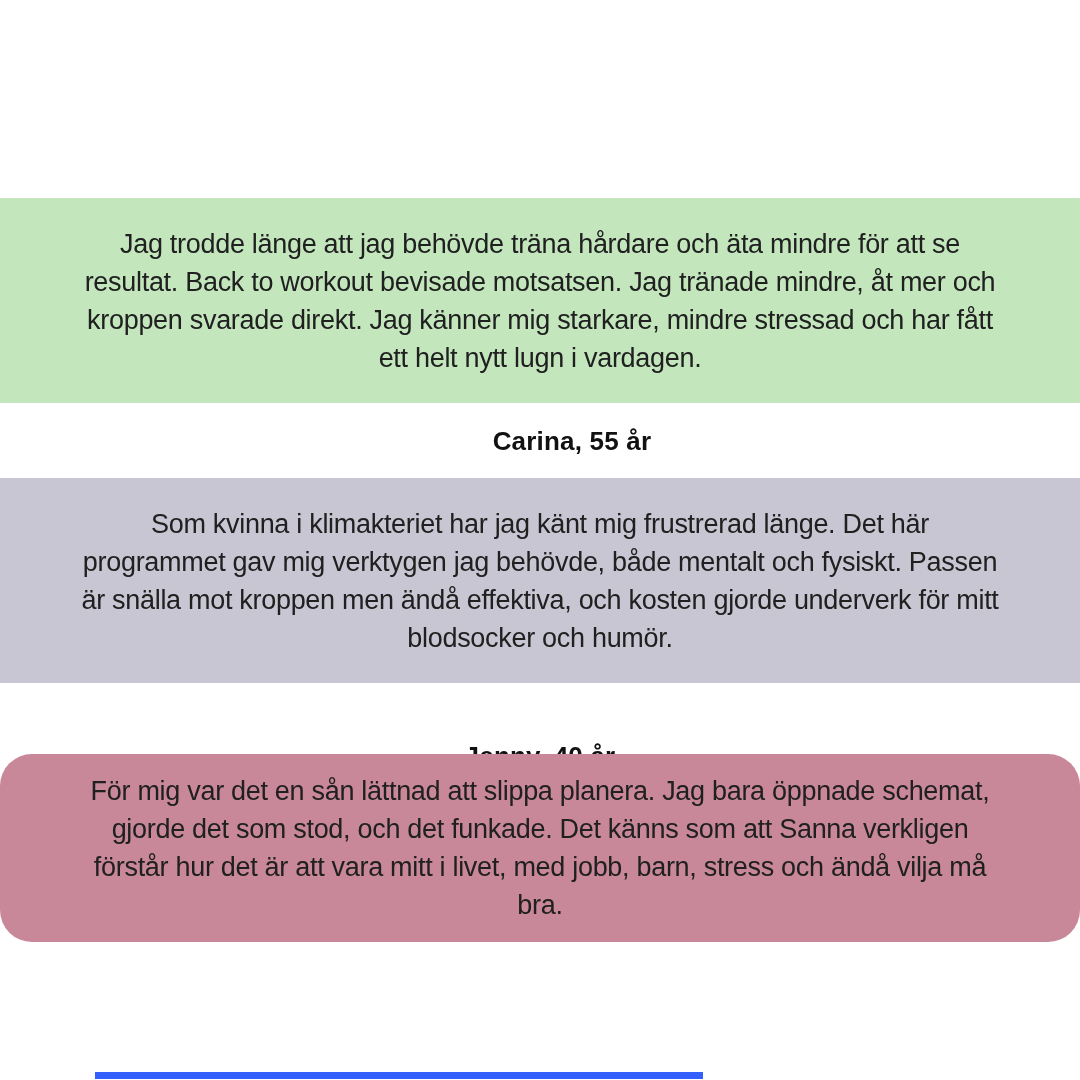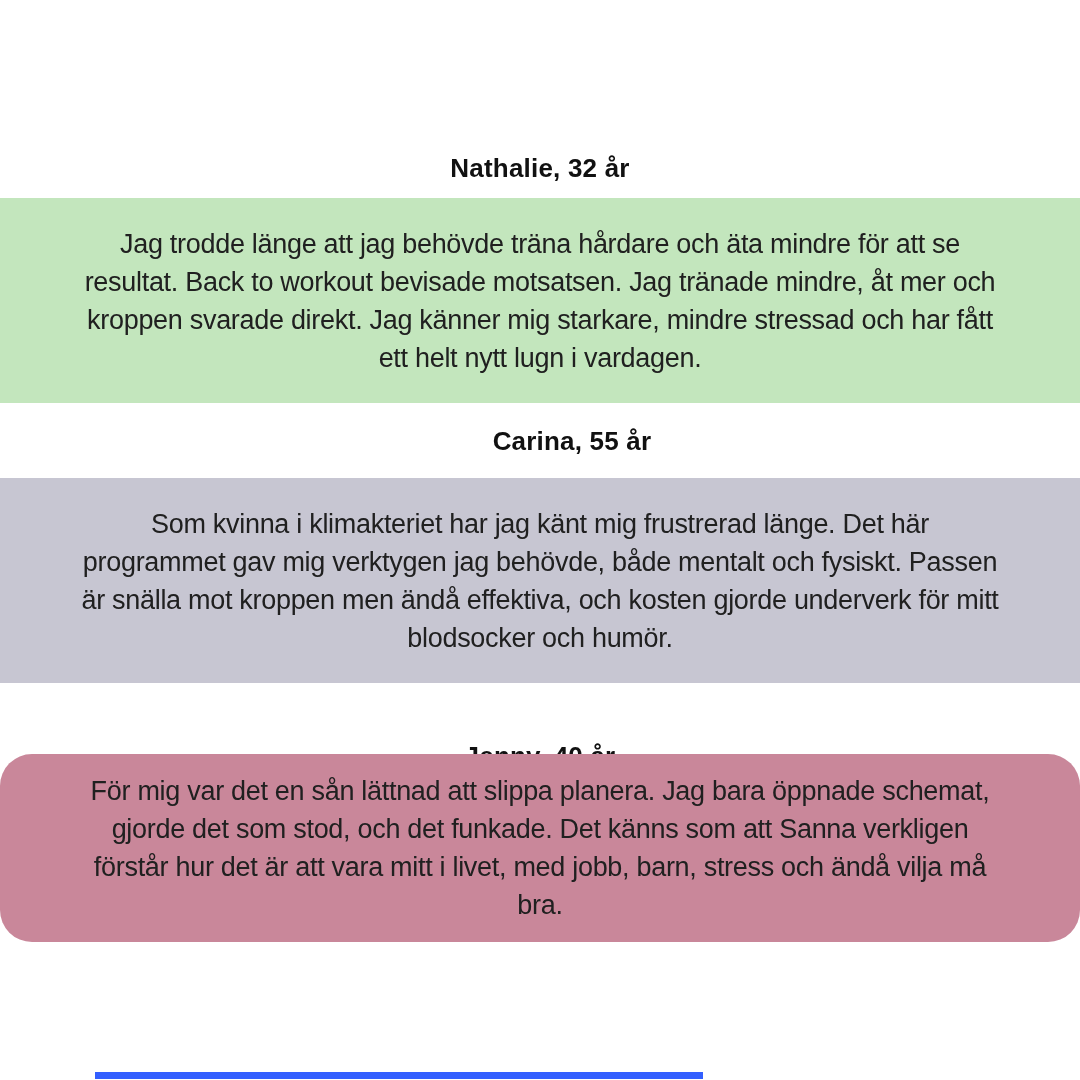--- a/index.html
+++ b/index.html
@@ -56,21 +56,20 @@
     top: 1072px;
     width: 608px;
     height: 7px;
   }
 </style>
 </head>
 <body>
 
 <div class="canvas">
 
-  <h2 class="name" id="name-1">Nathalie, 32 år</h2>
 
   <div class="quote-block" id="block-1" style="background-color: rgb(195, 230, 189);">
     <p>Jag trodde länge att jag behövde träna hårdare och äta mindre för att se resultat. Back to workout bevisade motsatsen. Jag tränade mindre, åt mer och kroppen svarade direkt. Jag känner mig starkare, mindre stressad och har fått ett helt nytt lugn i vardagen.</p>
   </div>
 
   <h2 class="name" id="name-2">Carina, 55 år</h2>
 
   <div class="quote-block" id="block-2" style="background-color: rgb(199, 198, 210);">
     <p>Som kvinna i klimakteriet har jag känt mig frustrerad länge. Det här programmet gav mig verktygen jag behövde, både mentalt och fysiskt. Passen är snälla mot kroppen men ändå effektiva, och kosten gjorde underverk för mitt blodsocker och humör.</p>
   </div>

